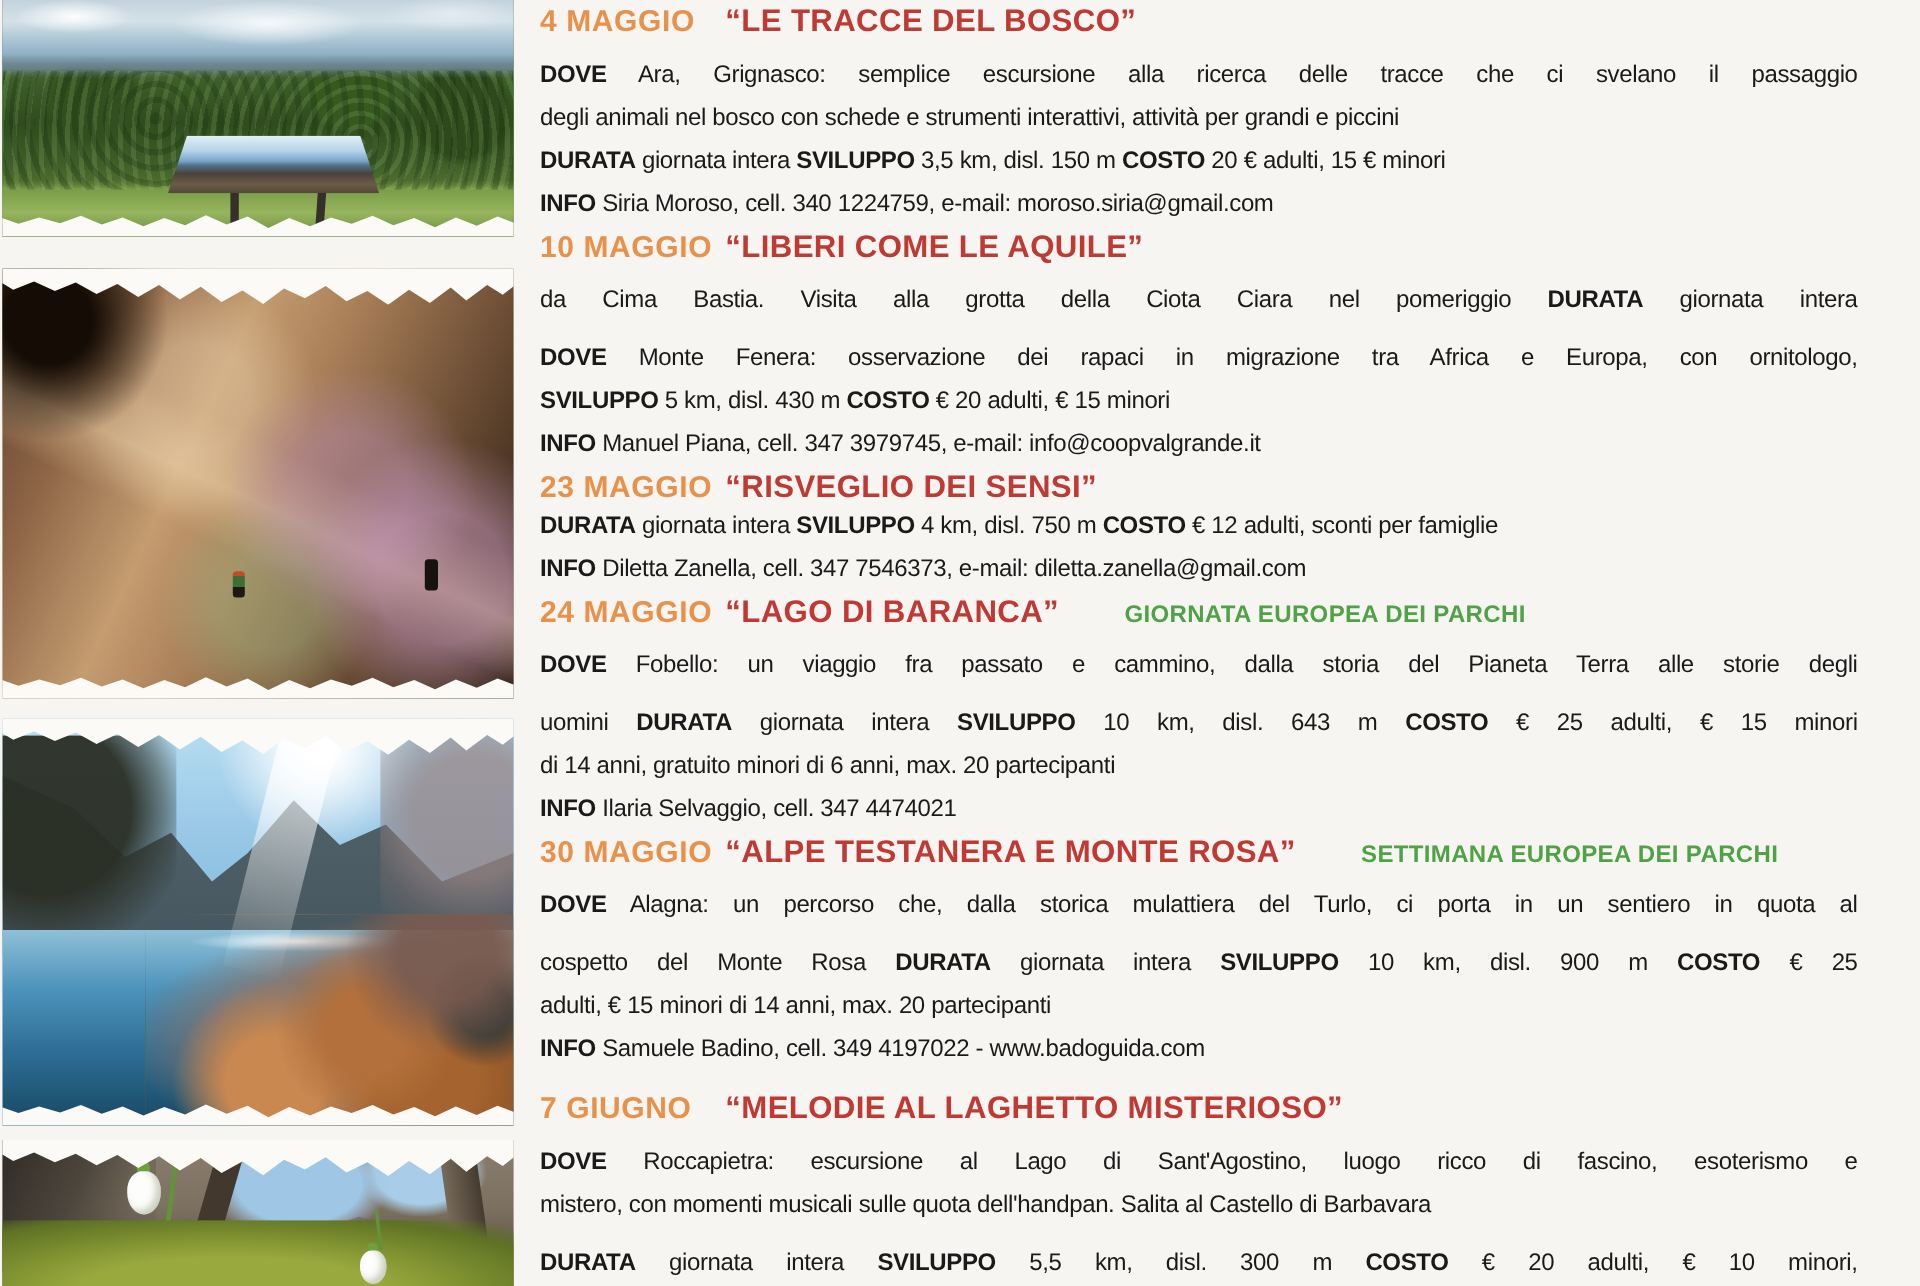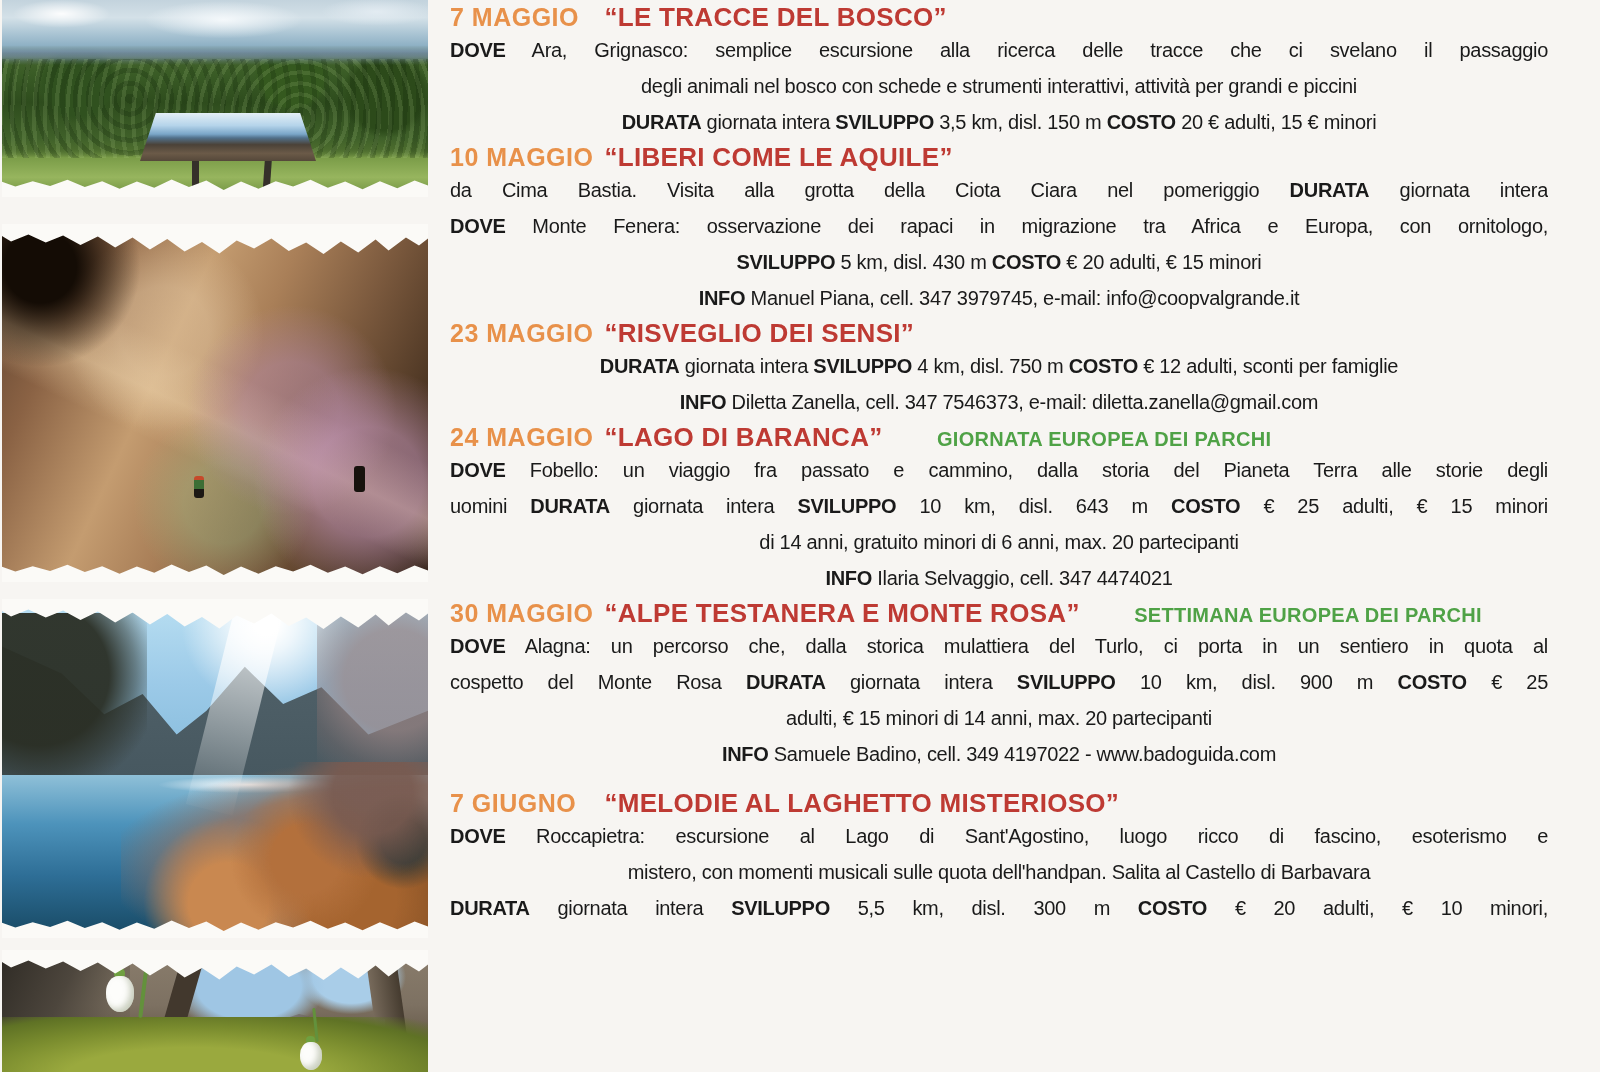--- a/index.html
+++ b/index.html
@@ -116,22 +116,22 @@
 
   
   .events{position:absolute;left:450px;top:2px;width:1098px;}
   .event{margin-bottom:2px;}
   .event.gap-before{margin-top:16px;}
   .event-header{height:30px;line-height:30px;white-space:nowrap;}
   .event-date{display:inline-block;min-width:150px;font-weight:bold;font-size:25px;color:#E8914A;letter-spacing:.5px;}
   .event-title{font-weight:bold;font-size:26px;color:#BE3A33;letter-spacing:.3px;}
   .event-badge{font-weight:bold;font-size:20px;color:#4FA246;margin-left:50px;letter-spacing:.3px;}
   .event-body{font-size:20px;letter-spacing:-.3px;}
-  .line{line-height:36px;height:36px;overflow:hidden;text-align:center;}
-  .line.just{text-align:justify;text-align-last:justify;}
+  .line{line-height:36px;height:36px;overflow:hidden;text-align:left;}
+  .line.just{text-align:justify;text-align-last:justify;margin-top:12px;}
   .b{font-weight:bold;}
 </style>
 </head>
 <body>
 
 <div>
 
   <div class="photo" id="p1">
     <div class="foliage"></div>
     <div class="leg" id="leg1"></div>
@@ -177,28 +177,29 @@
       <div class="bell"></div>
     </div>
     <div class="tear tearT"></div>
   </div>
 
 </div>
 
 <div class="events">
   <section class="event">
     <header class="event-header">
-      <span class="event-date">7 MAGGIO</span>
+      <span class="event-date">4 MAGGIO</span>
       <span class="event-title">“LE TRACCE DEL BOSCO”</span>
       
     </header>
     <div class="event-body">
         <div class="line just"><span class="b">DOVE</span><span> Ara, Grignasco: semplice escursione alla ricerca delle tracce che ci svelano il passaggio</span></div>
         <div class="line"><span>degli animali nel bosco con schede e strumenti interattivi, attività per grandi e piccini</span></div>
         <div class="line"><span class="b">DURATA</span><span> giornata intera  </span><span class="b">SVILUPPO</span><span> 3,5 km, disl. 150 m  </span><span class="b">COSTO</span><span> 20 € adulti, 15 € minori</span></div>
+        <div class="line"><span class="b">INFO</span><span> Siria Moroso, cell. 340 1224759,  e-mail: moroso.siria@gmail.com</span></div>
       </div>
   </section>
 
   <section class="event">
     <header class="event-header">
       <span class="event-date">10 MAGGIO</span>
       <span class="event-title">“LIBERI COME LE AQUILE”</span>
       
     </header>
     <div class="event-body">

